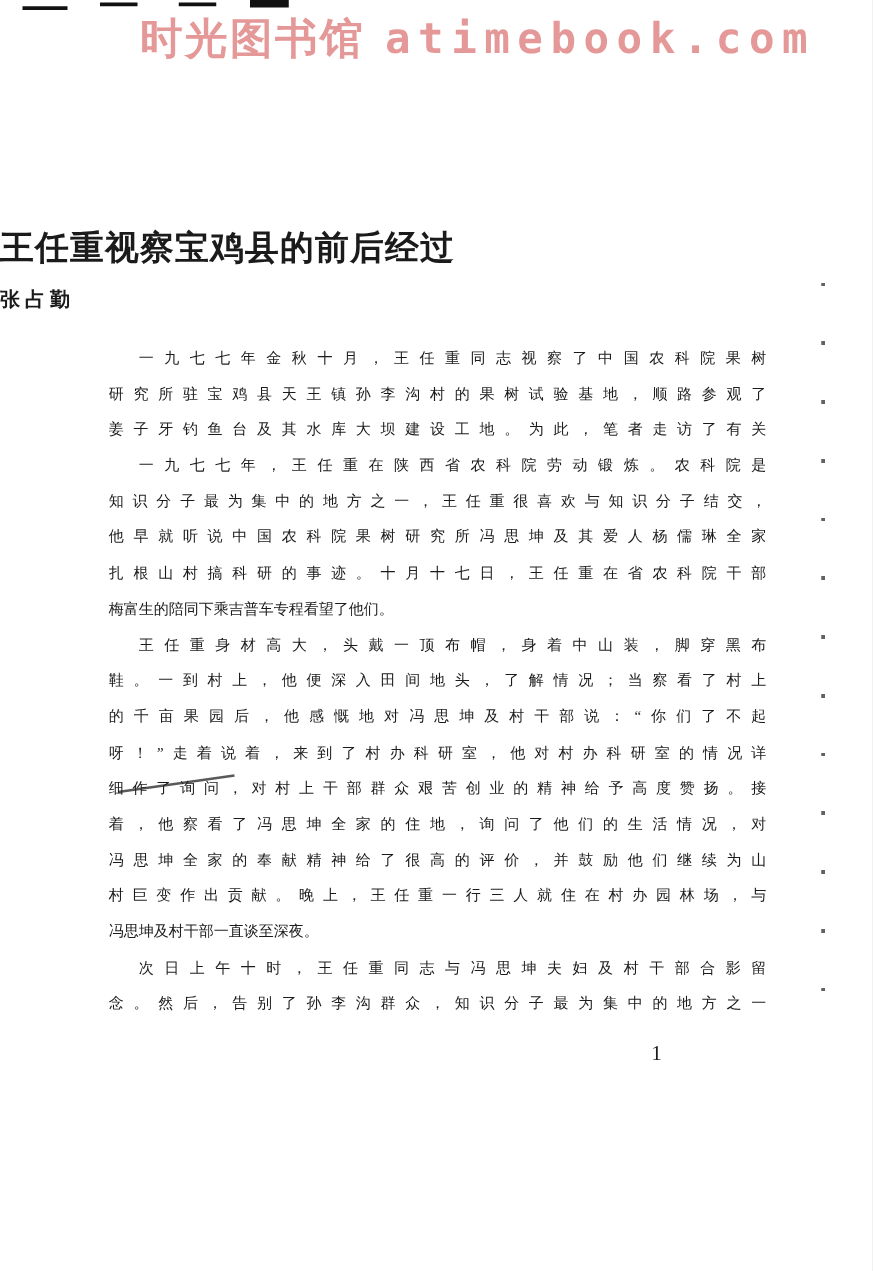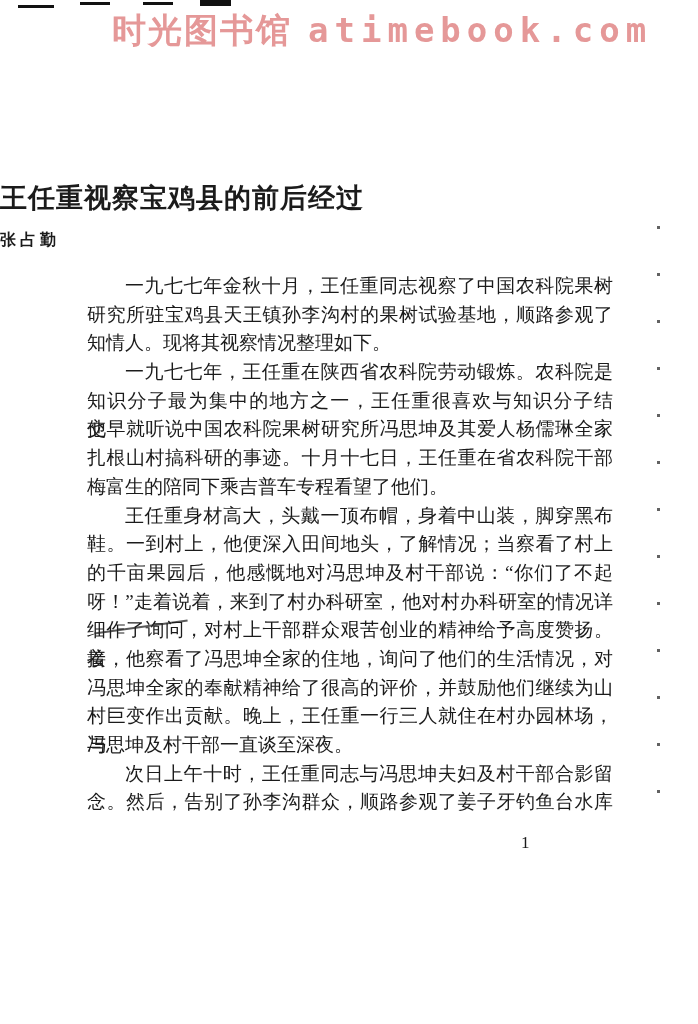--- a/index.html
+++ b/index.html
@@ -22,21 +22,21 @@
   .edge-marks { position:absolute; left:657px; top:226px; width:3px; height:588px;
     background:repeating-linear-gradient(to bottom, rgba(45,45,45,.75) 0 3px, transparent 3px 47px); }
   .scratch { position:absolute; left:94px; top:626px; width:94px; height:2px;
     background:#222; transform:rotate(-8deg); opacity:.75; }
   
   .title { position:absolute; top:162px; left:0; width:100%; text-align:left;
     font-size:27px; font-weight:bold; letter-spacing:1px; }
   .author { position:absolute; top:230px; left:0; width:100%; 
     font-size:16px; font-weight:bold; letter-spacing:4px; }
   .body-text { position:absolute; left:87px; top:272px; width:526px;
-    font-size:19px; }
+    font-size:12px; }
   .ln { height:28.7px; line-height:28.7px; white-space:nowrap; overflow:visible; }
   .just { text-align:justify; text-align-last:justify; white-space:normal; }
   .ind { text-indent:2em; }
   .end { text-align:left; text-align-last:left; }
   .pagenum { position:absolute; left:521px; top:833px; font-size:17px; }
 </style>
 </head>
 <body>
 
 <div class="page">
@@ -50,37 +50,37 @@
     <span class="wm-cn">时光图书馆</span><span class="wm-en">atimebook.com</span>
   </div>
 
   <h1 class="title">王任重视察宝鸡县的前后经过</h1>
 
   <div class="author">张占勤</div>
 
   <div class="body-text">
     <div class="ln ind just">一九七七年金秋十月，王任重同志视察了中国农科院果树</div>
     <div class="ln just">研究所驻宝鸡县天王镇孙李沟村的果树试验基地，顺路参观了</div>
-    <div class="ln end">知情人。现将其视察情况整理如下。</div>
+    <div class="ln just">姜子牙钓鱼台及其水库大坝建设工地。为此，笔者走访了有关</div>
     <div class="ln ind just">一九七七年，王任重在陕西省农科院劳动锻炼。农科院是</div>
     <div class="ln just">知识分子最为集中的地方之一，王任重很喜欢与知识分子结交，</div>
     <div class="ln just">他早就听说中国农科院果树研究所冯思坤及其爱人杨儒琳全家</div>
     <div class="ln just">扎根山村搞科研的事迹。十月十七日，王任重在省农科院干部</div>
     <div class="ln end">梅富生的陪同下乘吉普车专程看望了他们。</div>
     <div class="ln ind just">王任重身材高大，头戴一顶布帽，身着中山装，脚穿黑布</div>
     <div class="ln just">鞋。一到村上，他便深入田间地头，了解情况；当察看了村上</div>
     <div class="ln just">的千亩果园后，他感慨地对冯思坤及村干部说：“你们了不起</div>
     <div class="ln just">呀！”走着说着，来到了村办科研室，他对村办科研室的情况详</div>
     <div class="ln just">细作了询问，对村上干部群众艰苦创业的精神给予高度赞扬。接</div>
     <div class="ln just">着，他察看了冯思坤全家的住地，询问了他们的生活情况，对</div>
     <div class="ln just">冯思坤全家的奉献精神给了很高的评价，并鼓励他们继续为山</div>
     <div class="ln just">村巨变作出贡献。晚上，王任重一行三人就住在村办园林场，与</div>
     <div class="ln end">冯思坤及村干部一直谈至深夜。</div>
     <div class="ln ind just">次日上午十时，王任重同志与冯思坤夫妇及村干部合影留</div>
-    <div class="ln just">念。然后，告别了孙李沟群众，顺路参观了姜子牙钓鱼台水库</div>
+    <div class="ln just">念。然后，告别了孙李沟群众，知识分子最为集中的地方之一</div>
   </div>
 
   <div class="scratch"></div>
   <div class="edge-marks"></div>
 
   <div class="pagenum">1</div>
 
 </div>
 
 </body></html>

